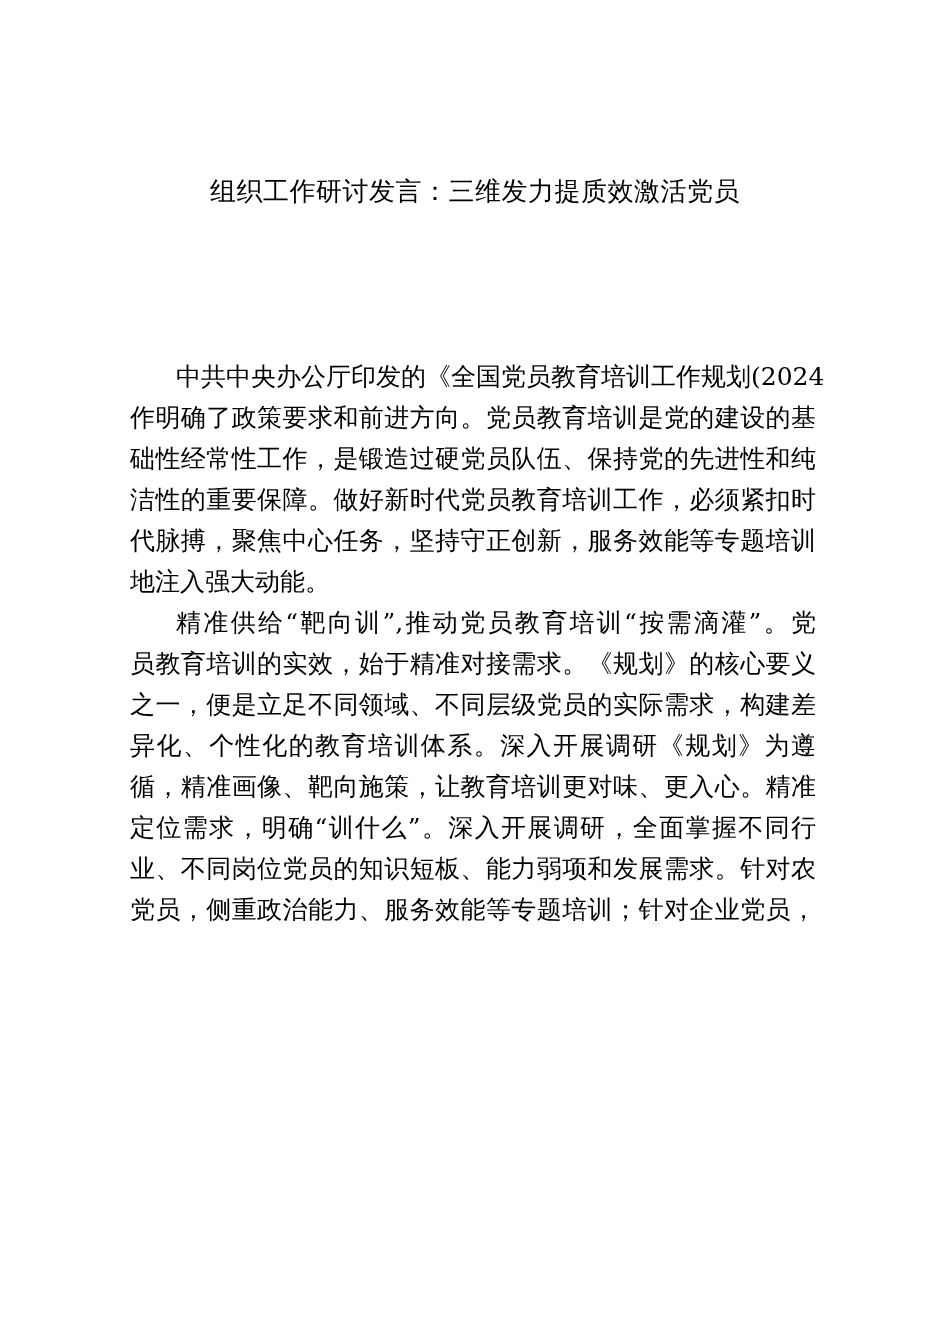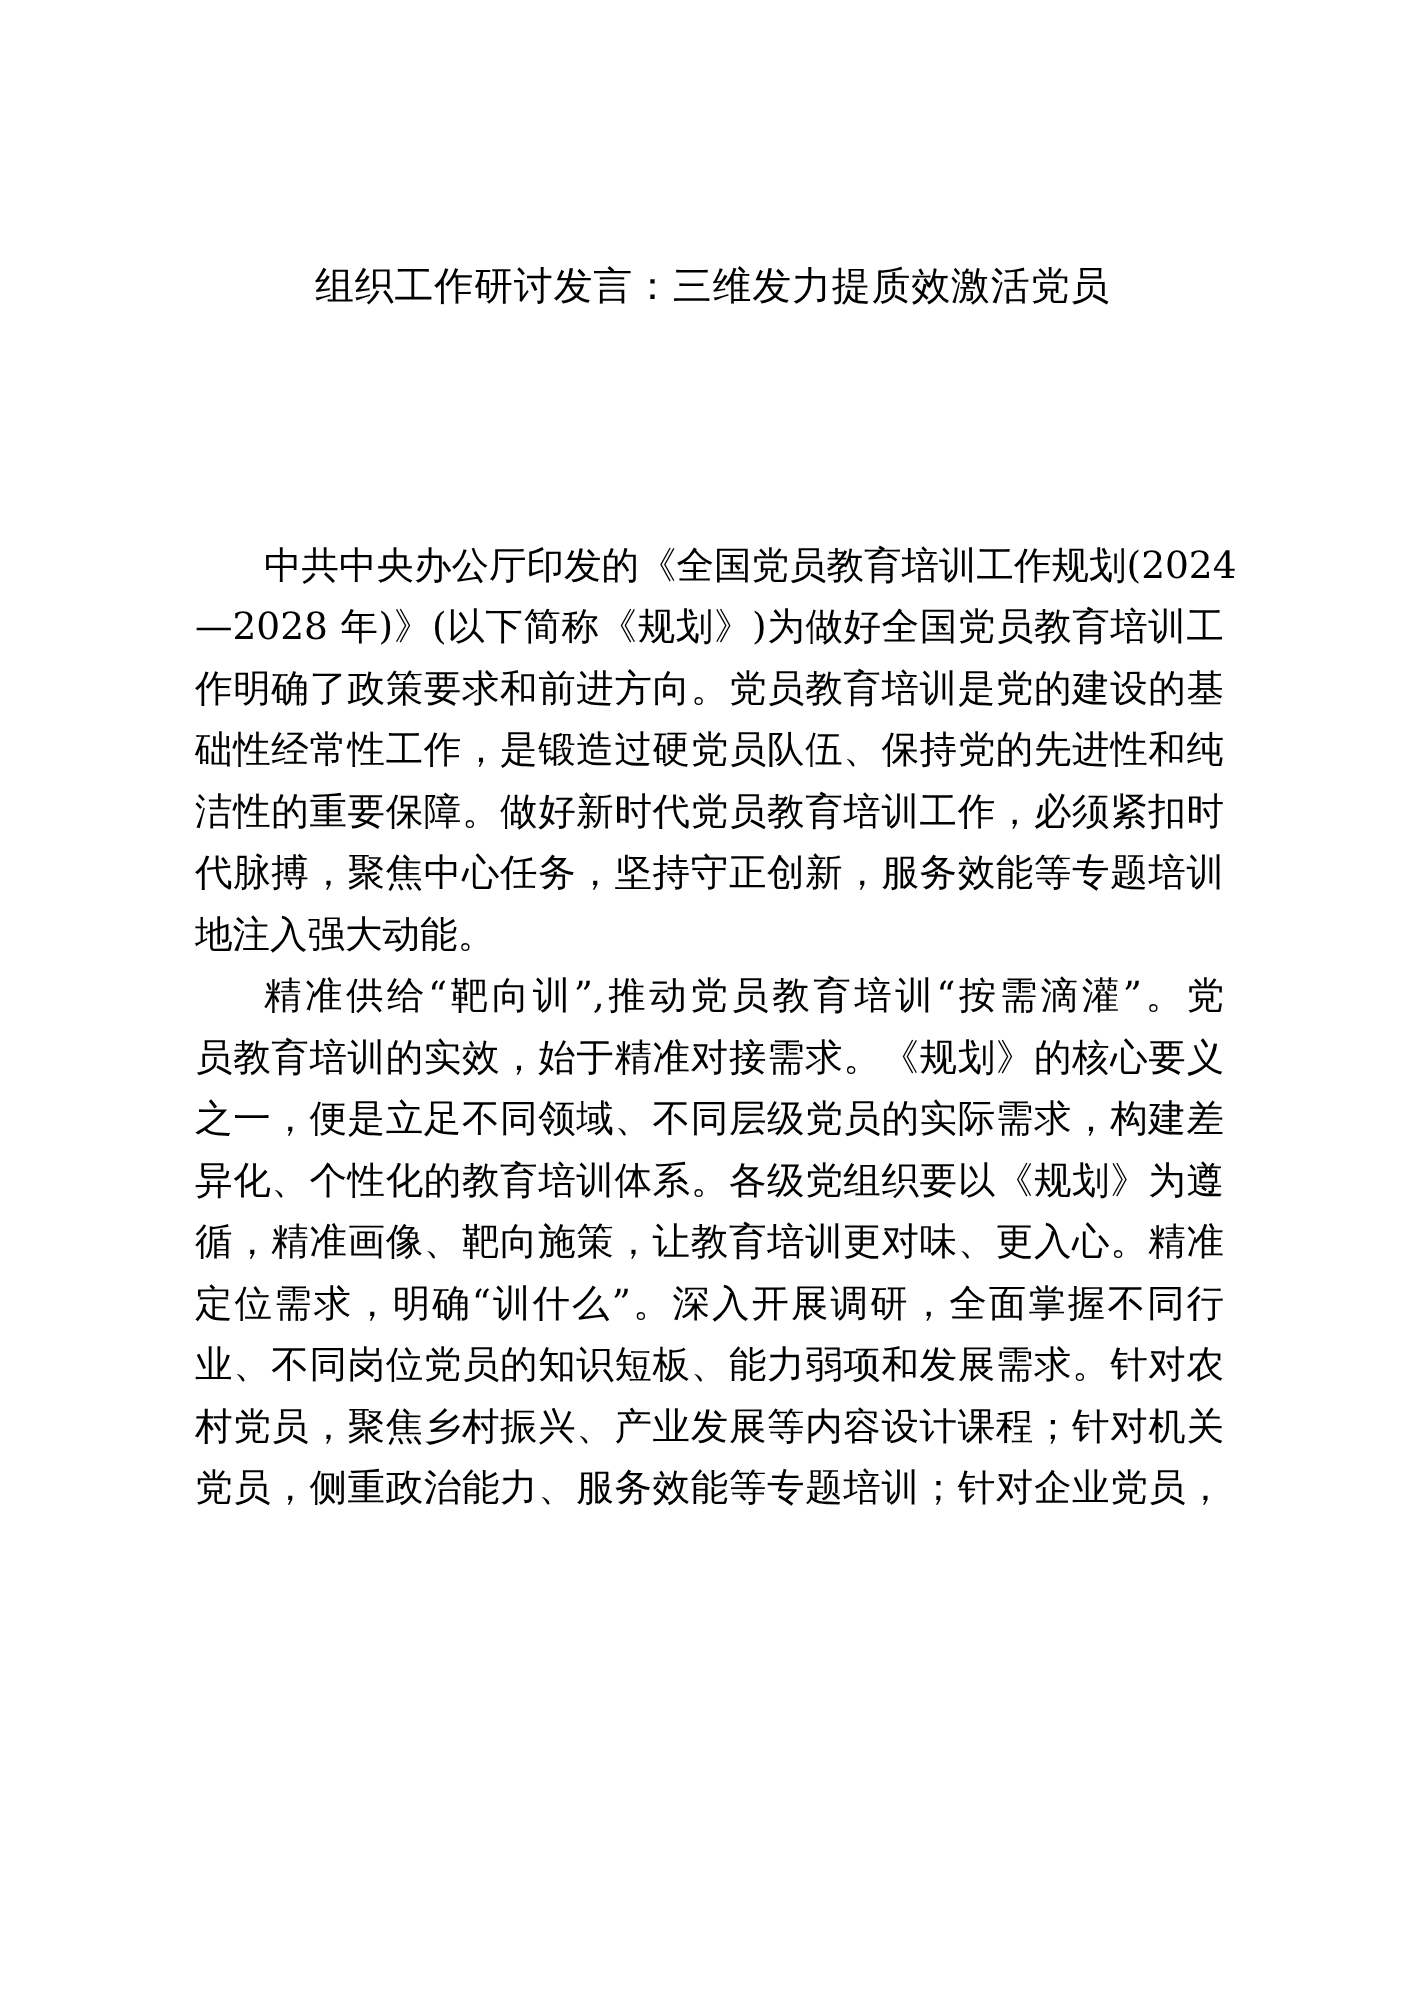--- a/index.html
+++ b/index.html
@@ -74,34 +74,32 @@
 <div class="page">
 
   <h1 class="title">
     <span>组织工作研讨发言：三维发力提质效激活党员</span>
   </h1>
 
   <div class="body">
 
     <div class="para">
       <span class="line indent">中共中央办公厅印发的《全国党员教育培训工作规划(2024</span>
-      <span class="line">—2028 年)》(以下简称《规划》)为做好全国党员教育培训工</span>
       <span class="line">作明确了政策要求和前进方向。党员教育培训是党的建设的基</span>
       <span class="line">础性经常性工作，是锻造过硬党员队伍、保持党的先进性和纯</span>
       <span class="line">洁性的重要保障。做好新时代党员教育培训工作，必须紧扣时</span>
       <span class="line">代脉搏，聚焦中心任务，坚持守正创新，服务效能等专题培训</span>
       <span class="line last">地注入强大动能。</span>
     </div>
 
     <div class="para">
       <span class="line indent">精准供给“靶向训”,推动党员教育培训“按需滴灌”。党</span>
       <span class="line">员教育培训的实效，始于精准对接需求。《规划》的核心要义</span>
       <span class="line">之一，便是立足不同领域、不同层级党员的实际需求，构建差</span>
-      <span class="line">异化、个性化的教育培训体系。各级党组织要以《规划》为遵</span>
+      <span class="line">异化、个性化的教育培训体系。深入开展调研《规划》为遵</span>
       <span class="line">循，精准画像、靶向施策，让教育培训更对味、更入心。精准</span>
       <span class="line">定位需求，明确“训什么”。深入开展调研，全面掌握不同行</span>
       <span class="line">业、不同岗位党员的知识短板、能力弱项和发展需求。针对农</span>
-      <span class="line">村党员，聚焦乡村振兴、产业发展等内容设计课程；针对机关</span>
       <span class="line">党员，侧重政治能力、服务效能等专题培训；针对企业党员，</span>
     </div>
 
   </div>
 </div>
 
 </body></html>

